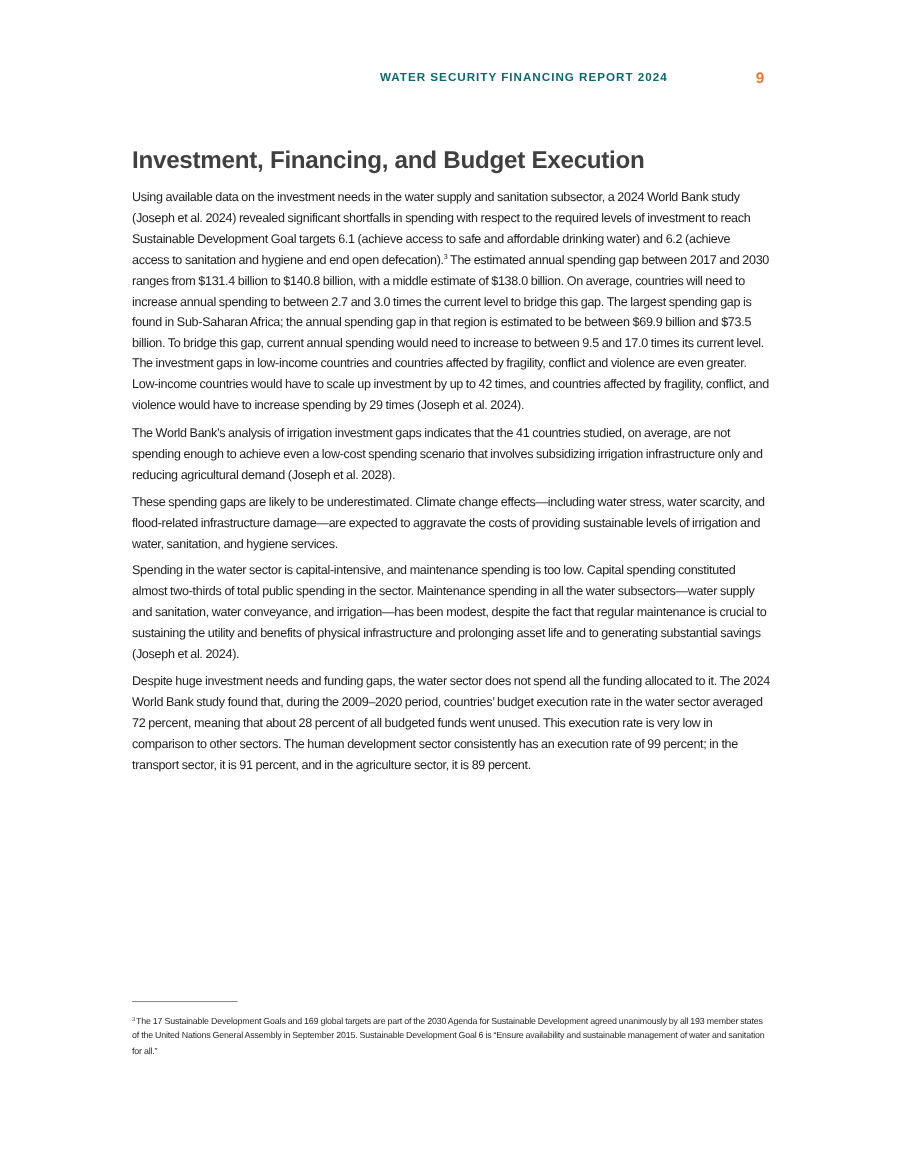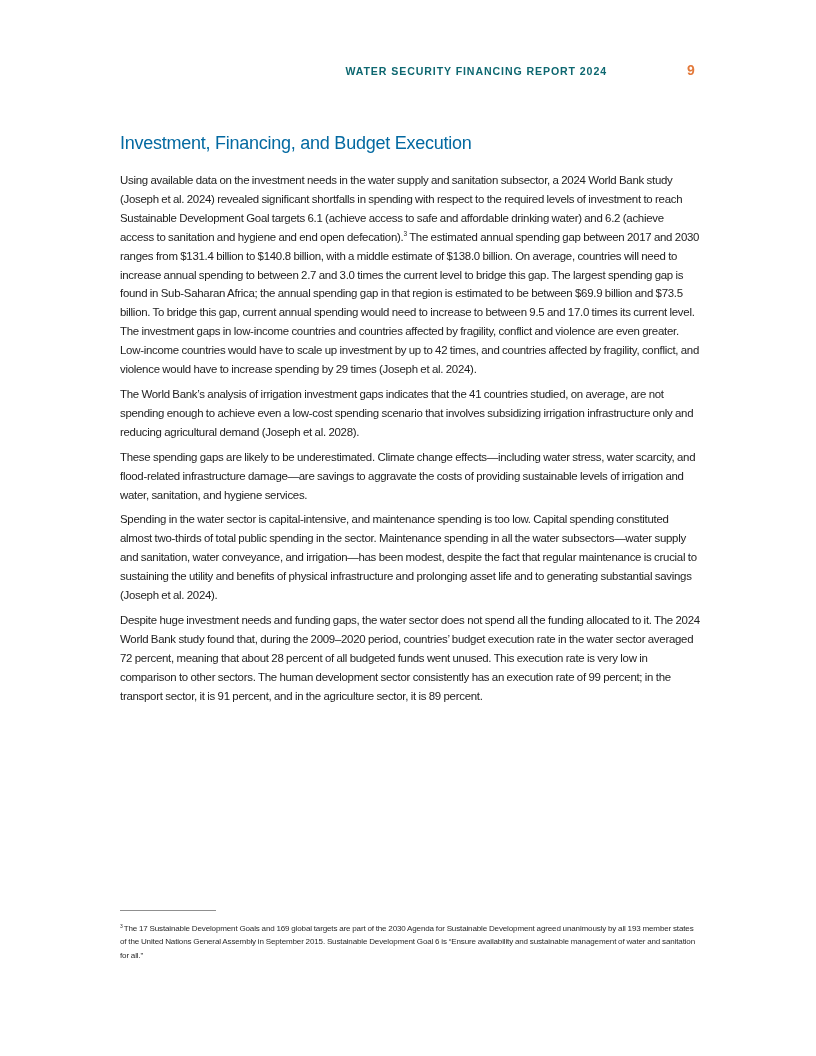--- a/index.html
+++ b/index.html
@@ -39,23 +39,23 @@
       top: -2px;
       font-size: 14px;
       font-weight: bold;
       color: #e3793a;
     }
     .section-heading {
       position: absolute;
       top: 133px;
       left: 120px;
       margin: 0;
-      font-size: 18px;
-      font-weight: normal;
-      color: #0369a1;
+      font-size: 22px;
+      font-weight: bold;
+      color: #404040;
       letter-spacing: -0.25px;
       white-space: nowrap;
     }
     .body-text {
       position: absolute;
       top: 171px;
       left: 120px;
       width: 580px;
     }
     .body-text p {
@@ -104,20 +104,20 @@
 <div class="running-header">
   <span class="report-title">WATER SECURITY FINANCING REPORT 2024</span>
   <span class="page-number">9</span>
 </div>
 
 <h2 class="section-heading">Investment, Financing, and Budget Execution</h2>
 
 <div class="body-text">
   <p><span>Using available data on the investment needs in the water supply and sanitation subsector, a 2024 World Bank study (Joseph et al. 2024) revealed significant shortfalls in spending with respect to the required levels of investment to reach Sustainable Development Goal targets 6.1 (achieve access to safe and affordable drinking water) and 6.2 (achieve access to sanitation and hygiene and end open defecation).</span><sup>3</sup><span> The estimated annual spending gap between 2017 and 2030 ranges from $131.4 billion to $140.8 billion, with a middle estimate of $138.0 billion. On average, countries will need to increase annual spending to between 2.7 and 3.0 times the current level to bridge this gap. The largest spending gap is found in Sub-Saharan Africa; the annual spending gap in that region is estimated to be between $69.9 billion and $73.5 billion. To bridge this gap, current annual spending would need to increase to between 9.5 and 17.0 times its current level. The investment gaps in low-income countries and countries affected by fragility, conflict and violence are even greater. Low-income countries would have to scale up investment by up to 42 times, and countries affected by fragility, conflict, and violence would have to increase spending by 29 times (Joseph et al. 2024).</span></p>
   <p>The World Bank’s analysis of irrigation investment gaps indicates that the 41 countries studied, on average, are not spending enough to achieve even a low-cost spending scenario that involves subsidizing irrigation infrastructure only and reducing agricultural demand (Joseph et al. 2028).</p>
-  <p>These spending gaps are likely to be underestimated. Climate change effects—including water stress, water scarcity, and flood-related infrastructure damage—are savings to aggravate the costs of providing sustainable levels of irrigation and water, sanitation, and hygiene services.</p>
+  <p>These spending gaps are likely to be underestimated. Climate change effects—including water stress, water scarcity, and flood-related infrastructure damage—are expected to aggravate the costs of providing sustainable levels of irrigation and water, sanitation, and hygiene services.</p>
   <p>Spending in the water sector is capital-intensive, and maintenance spending is too low. Capital spending constituted almost two-thirds of total public spending in the sector. Maintenance spending in all the water subsectors—water supply and sanitation, water conveyance, and irrigation—has been modest, despite the fact that regular maintenance is crucial to sustaining the utility and benefits of physical infrastructure and prolonging asset life and to generating substantial savings (Joseph et al. 2024).</p>
   <p>Despite huge investment needs and funding gaps, the water sector does not spend all the funding allocated to it. The 2024 World Bank study found that, during the 2009–2020 period, countries’ budget execution rate in the water sector averaged 72 percent, meaning that about 28 percent of all budgeted funds went unused. This execution rate is very low in comparison to other sectors. The human development sector consistently has an execution rate of 99 percent; in the transport sector, it is 91 percent, and in the agriculture sector, it is 89 percent.</p>
 </div>
 
 <div class="footnote-rule"></div>
 
 <p class="footnote"><sup>3</sup><span>The 17 Sustainable Development Goals and 169 global targets are part of the 2030 Agenda for Sustainable Development agreed unanimously by all 193 member states of the United Nations General Assembly in September 2015. Sustainable Development Goal 6 is “Ensure availability and sustainable management of water and sanitation for all.”</span></p>
 
 </body></html>

